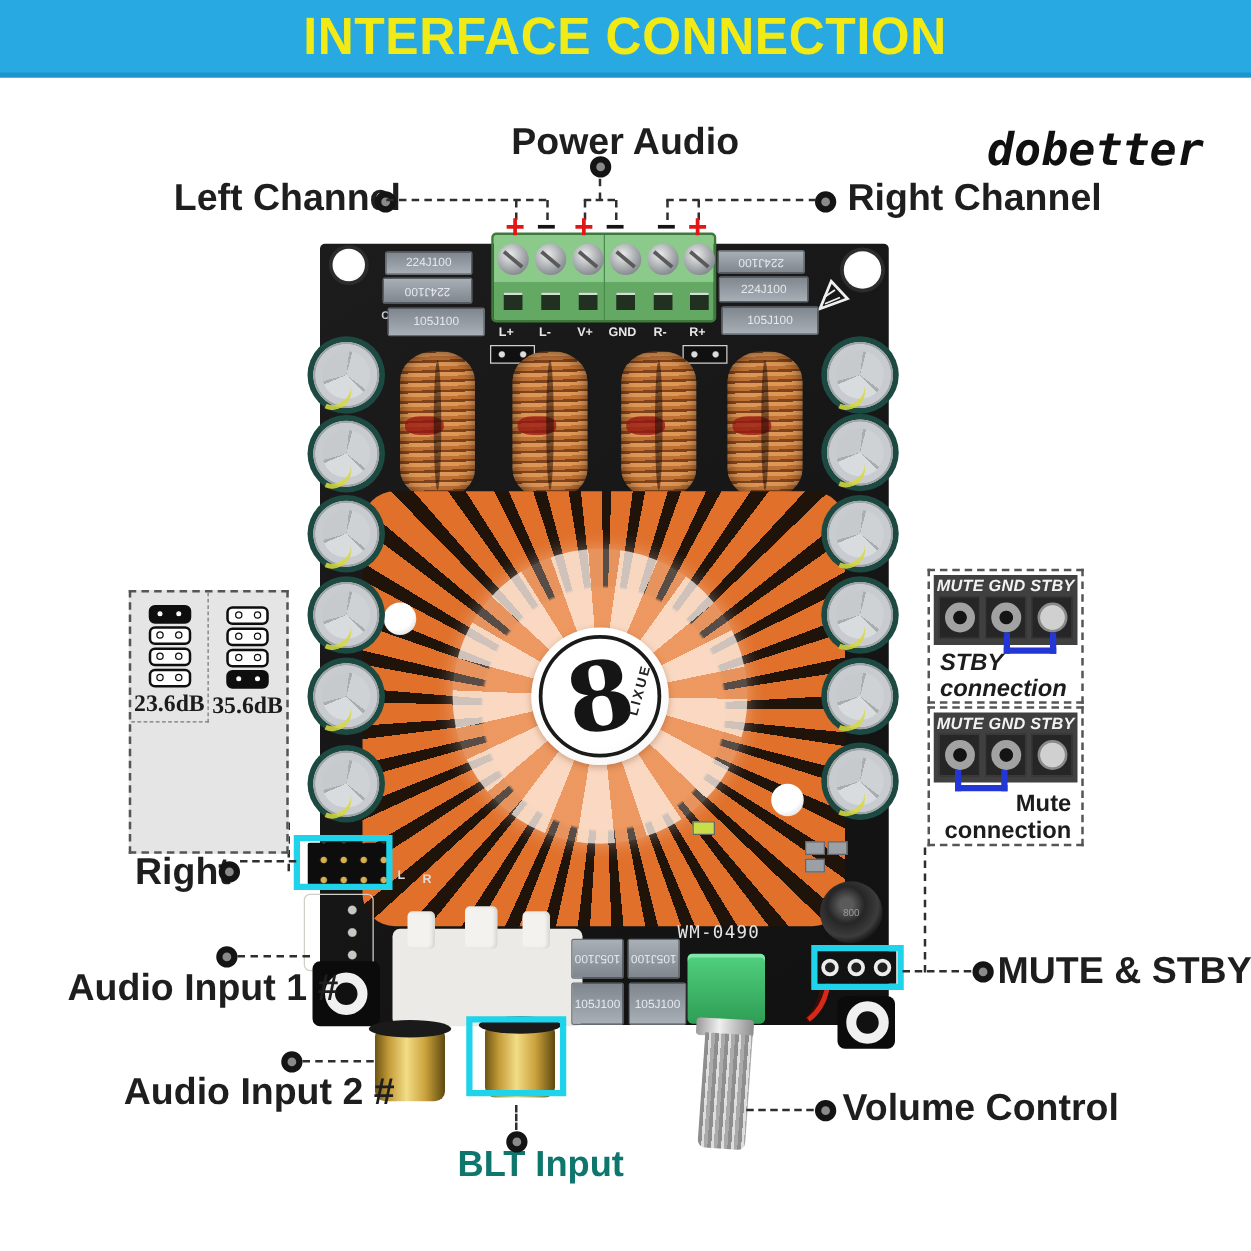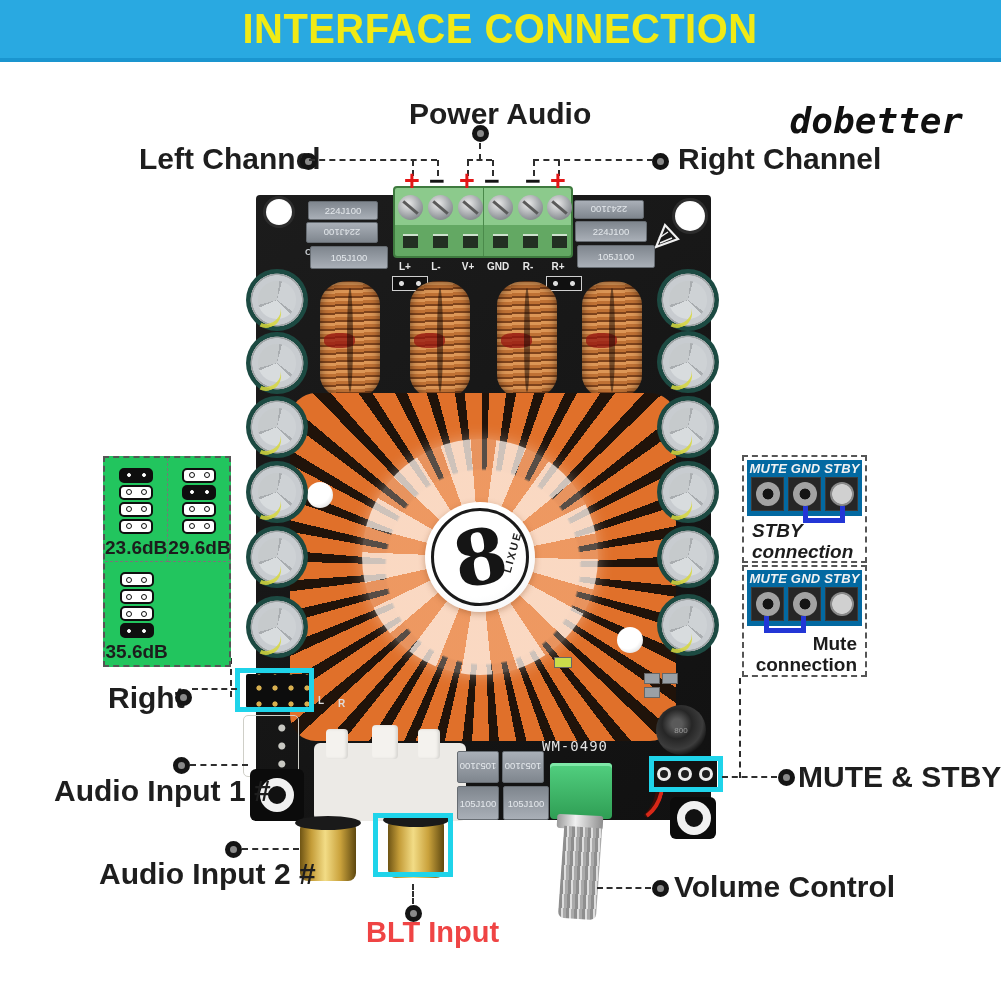--- a/index.html
+++ b/index.html
@@ -13,35 +13,35 @@
   
   .lbl{position:absolute;color:#1e1e1e;font-size:30px;font-weight:600;white-space:nowrap;}
   .dot{position:absolute;width:17px;height:17px;border-radius:50%;background:#8a8a8a;
     border:5px solid #141414;box-sizing:border-box;}
   .dl-h{position:absolute;height:0;border-top:2px dashed #2e2e2e;}
   .dl-v{position:absolute;width:0;border-left:2px dashed #2e2e2e;}
   .pm{position:absolute;top:168px;width:24px;text-align:center;font-size:27px;font-weight:bold;line-height:27px;}
   .pm-plus{color:#e31616;}
   .pm-minus{color:#141414;}
   
-  .gain-panel{position:absolute;left:103px;top:456px;width:128px;height:211px;border:2px dashed #555;
-    box-sizing:border-box;display:grid;grid-template-columns:1fr 1fr;grid-template-rows:1fr 1fr;background:#22c55e;}
+  .gain-panel{position:absolute;left:103px;top:472px;width:128px;height:211px;border:2px dashed #555;
+    box-sizing:border-box;display:grid;grid-template-columns:1fr 1fr;grid-template-rows:1fr 1fr;background:#e5e5e5;font-family:Liberation Serif, serif;}
   .gain-cell{position:relative;display:flex;flex-direction:column;align-items:center;justify-content:flex-end;padding-bottom:2px;}
   .gain-cell.br{border-right:1.5px dashed #777;}
   .gain-cell.bb{border-bottom:1.5px dashed #777;}
   .jstack{display:flex;flex-direction:column;gap:2px;margin-bottom:3px;}
   .jslot{width:34px;height:15px;border:2.5px solid #0e0e0e;border-radius:5px;background:#fff;
     box-sizing:border-box;display:flex;align-items:center;justify-content:space-around;}
   .jslot i{width:6px;height:6px;border-radius:50%;background:#fff;border:1.8px solid #0e0e0e;box-sizing:border-box;display:block;}
   .jslot.active{background:#0e0e0e;}
   .jslot.active i{width:4px;height:4px;background:#fff;border-color:#fff;}
   .gain-label{font-size:19px;font-weight:600;color:#1c1c1c;}
   
   .conn-box{position:absolute;left:742px;width:125px;border:2px dashed #555;box-sizing:border-box;background:#fff;}
-  .conn-photo{position:absolute;left:3px;top:3px;right:3px;height:56px;background:#0369a1;}
+  .conn-photo{position:absolute;left:3px;top:3px;right:3px;height:56px;background:#404040;}
   .conn-header{color:#f2f2f2;font-weight:bold;font-style:italic;font-size:13px;text-align:center;
     letter-spacing:.2px;padding-top:1px;white-space:nowrap;}
   .conn-pads{display:flex;gap:4px;justify-content:center;margin-top:1px;}
   .pad{width:33px;height:34px;background:#262626;border:1px solid #3a3a3a;box-sizing:border-box;
     display:flex;align-items:center;justify-content:center;}
   .pad-ring{width:24px;height:24px;border-radius:50%;background:radial-gradient(circle,#141414 0 30%,#a2a2a2 34% 78%,#1f1f1f 82%);}
   .pad-ring.bright{background:radial-gradient(circle,#d0d0d0 0 56%,#8a8a8a 60% 78%,#222 82%);}
   .bridge{position:absolute;height:17px;border:5px solid #2336d6;border-top:none;box-sizing:border-box;}
   .conn-caption{position:absolute;font-size:19px;line-height:21px;color:#1c1c1c;font-weight:600;}
   
@@ -242,21 +242,21 @@
     <div class="ring" style="left:7px;top:4px;width:34px;height:34px;"></div>
   </div>
 </div>
 
 <div class="lbl" style="left:409px;top:97px;">Power Audio</div>
 <div class="lbl" style="left:139px;top:142px;">Left Channel</div>
 <div class="lbl" style="left:678px;top:142px;">Right Channel</div>
 <div class="lbl" style="left:108px;top:681px;">Right</div>
 <div class="lbl" style="left:54px;top:774px;">Audio Input 1 #</div>
 <div class="lbl" style="left:99px;top:857px;">Audio Input 2 #</div>
-<div class="lbl" style="left:366px;top:916px;font-size:29px;color:#ef4444;">BLT Input</div>
+<div class="lbl" style="left:366px;top:916px;font-size:29px;color:#0f766e;">BLT Input</div>
 <div class="lbl" style="left:674px;top:870px;">Volume Control</div>
 <div class="lbl" style="left:798px;top:760px;">MUTE &amp; STBY</div>
 
 <div class="dot" style="left:472px;top:125px;"></div>
 <div class="dot" style="left:300px;top:153px;"></div>
 <div class="dot" style="left:652px;top:153px;"></div>
 <div class="dot" style="left:175px;top:689px;"></div>
 <div class="dot" style="left:173px;top:757px;"></div>
 <div class="dot" style="left:225px;top:841px;"></div>
 <div class="dot" style="left:405px;top:905px;"></div>
@@ -304,41 +304,20 @@
           <i></i>
           <i></i>
         </div>
         <div class="jslot">
           <i></i>
           <i></i>
         </div>
       </div>
     <div class="gain-label">23.6dB</div>
   </div>
-  <div class="gain-cell bb">
-    <div class="jstack">
-        <div class="jslot">
-          <i></i>
-          <i></i>
-        </div>
-        <div class="jslot active">
-          <i></i>
-          <i></i>
-        </div>
-        <div class="jslot">
-          <i></i>
-          <i></i>
-        </div>
-        <div class="jslot">
-          <i></i>
-          <i></i>
-        </div>
-      </div>
-    <div class="gain-label">29.6dB</div>
-  </div>
   <div class="gain-cell">
     <div class="jstack">
         <div class="jslot">
           <i></i>
           <i></i>
         </div>
         <div class="jslot">
           <i></i>
           <i></i>
         </div>

